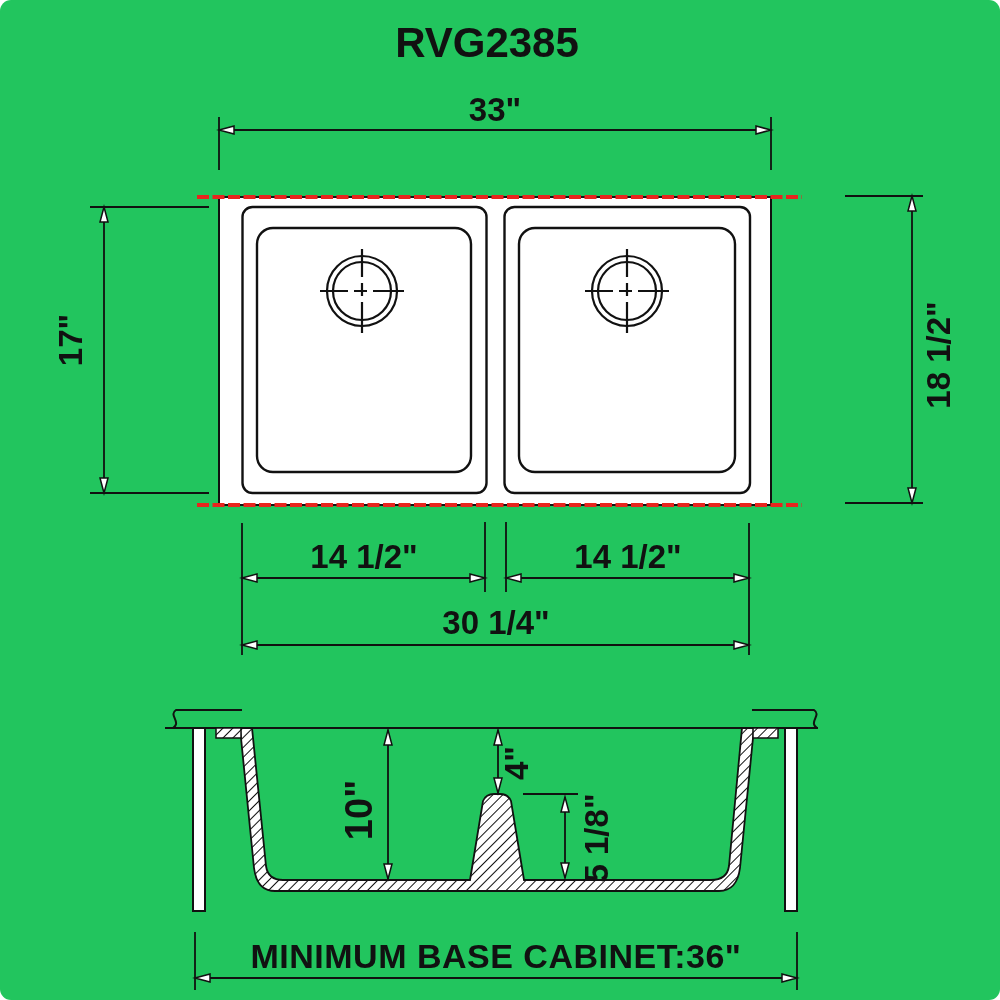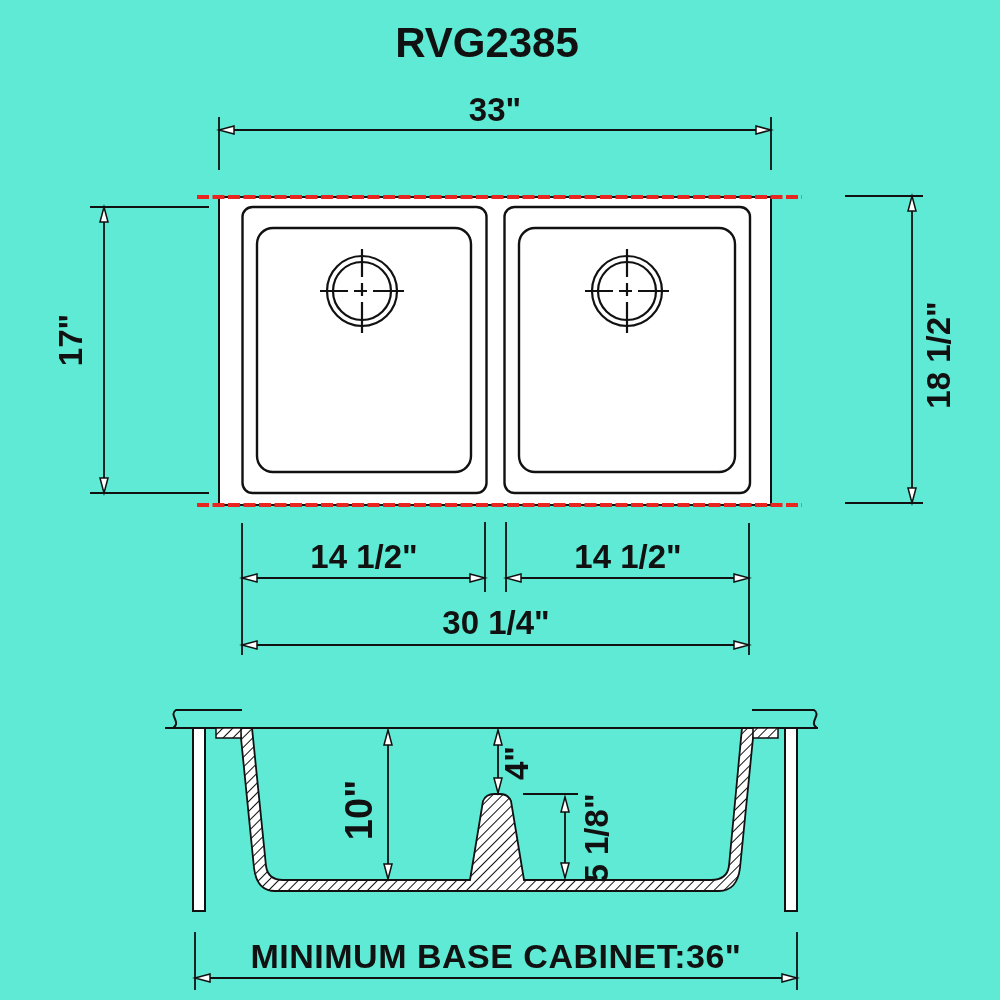--- a/index.html
+++ b/index.html
@@ -1,16 +1,16 @@
 <!DOCTYPE html>
 <html><head>
 <meta charset="utf-8">
 <style>
   html,body{margin:0;padding:0;background:#ffffff;}
-  .canvas{position:relative;width:1000px;height:1000px;background:#5eead4;overflow:hidden;}
+  .canvas{position:relative;width:1000px;height:1000px;background:#22c55e;overflow:hidden;border-radius:11px;}
   svg{display:block;}
   text{font-family:"Liberation Sans","DejaVu Sans",sans-serif;font-weight:bold;fill:#111;}
   .title-text{font-size:42px;}
   .dim-text{font-size:33px;}
   .cab-text{font-size:34px;letter-spacing:0.5px;}
 </style>
 </head>
 <body>
 
 <div class="canvas">

